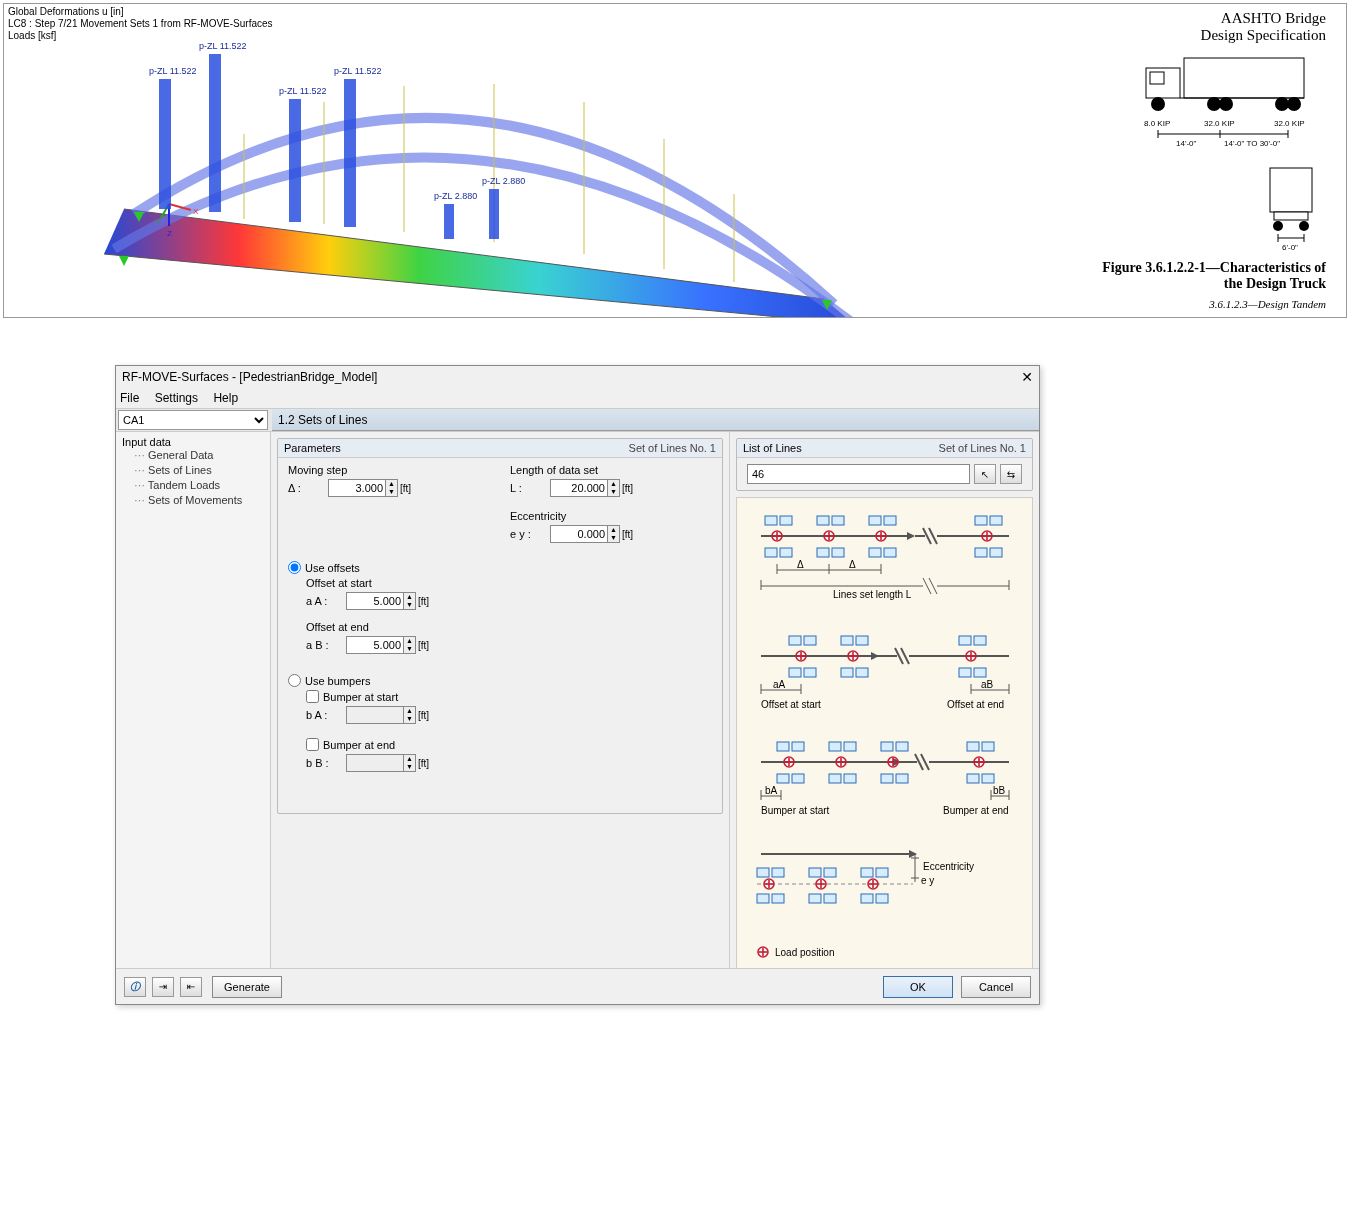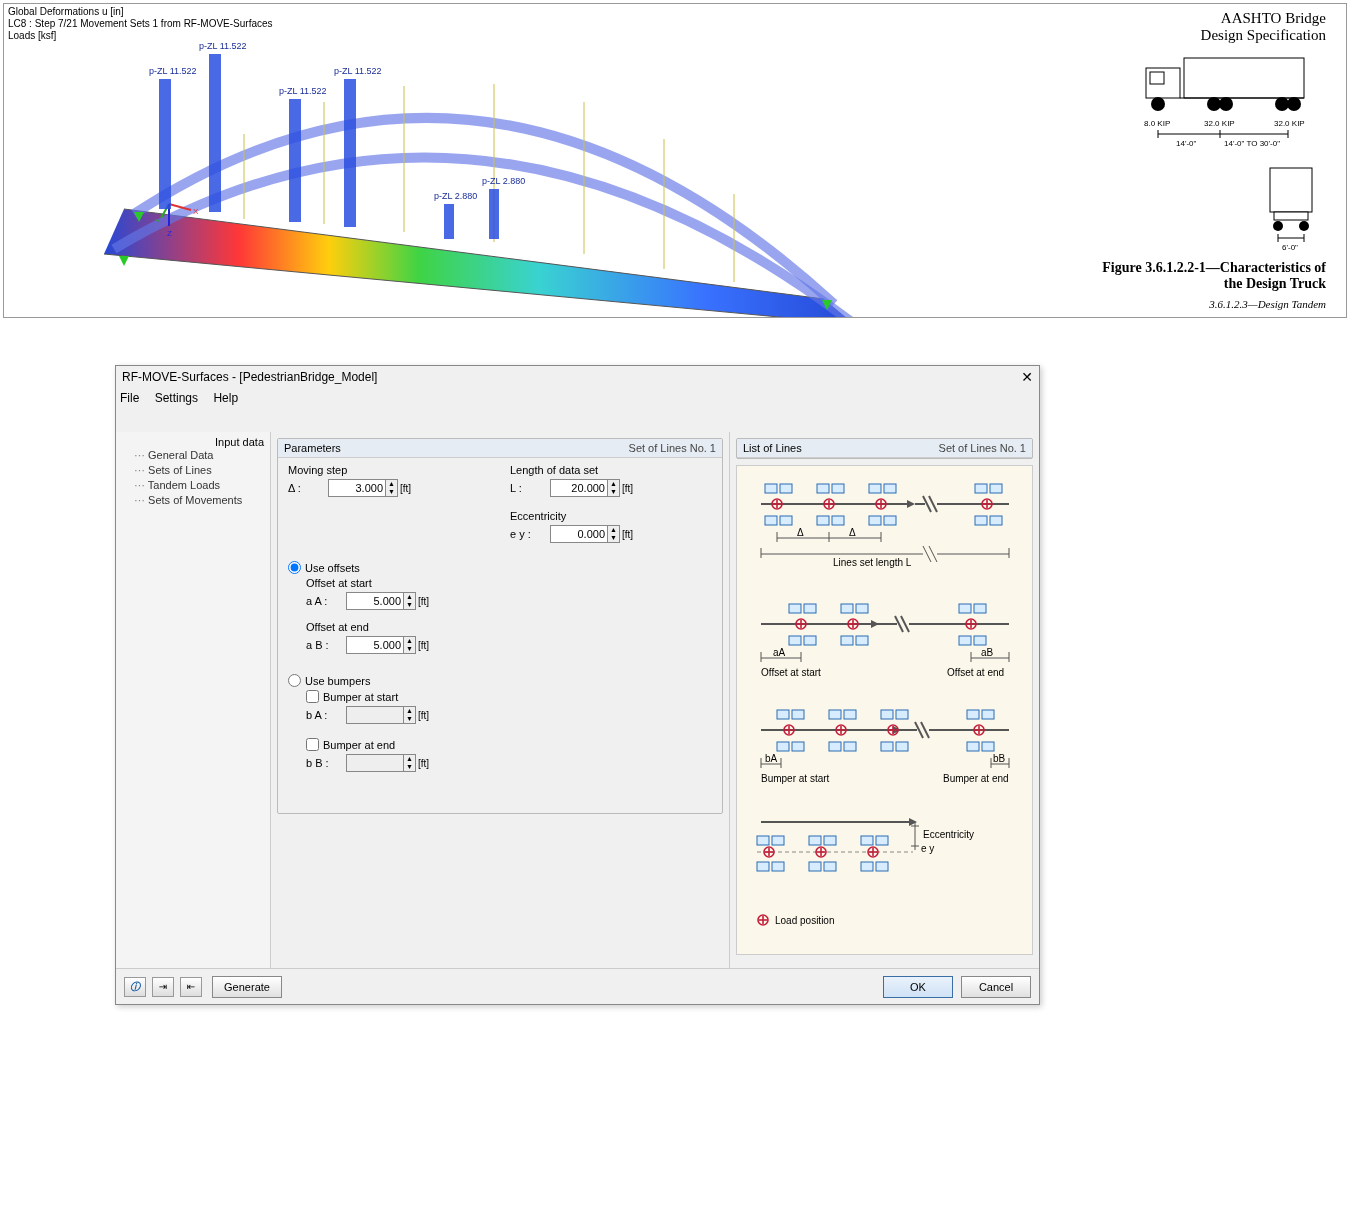--- a/index.html
+++ b/index.html
@@ -18,21 +18,21 @@
 .dlg-title { height: 22px; line-height: 22px; padding: 0 6px; font-size: 12px; display: flex; align-items: center; }
 .dlg-title .tt { flex: 1; }
 .dlg-close { font-size: 14px; cursor: pointer; }
 .menubar { height: 20px; line-height: 20px; padding: 0 4px; font-size: 12px; }
 .menubar span { margin-right: 12px; }
 .toolbar-row { height: 24px; background: #e8e8e8; display: flex; align-items: center; border-top: 1px solid #ccc; border-bottom: 1px solid #ccc; }
 .ca-select { margin-left: 2px; width: 150px; height: 20px; font-size: 11px; border: 1px solid #999; background: #fff; }
 .panel-header { height: 20px; line-height: 20px; padding: 0 6px; background: linear-gradient(#dbe5ee,#c8d6e4); border-bottom: 1px solid #999; font-size: 12px; }
 .dlg-body { position: absolute; top: 66px; left: 0; right: 0; bottom: 36px; display: flex; }
 .tree { width: 155px; border-right: 1px solid #ccc; padding: 4px 6px; background: #f4f4f4; font-size: 11px; }
-.tree .root { color: #000; text-align: right; }
+.tree .root { color: #000; }
 .tree .node { padding-left: 12px; color: #333; line-height: 15px; }
 .tree .node::before { content: "⋯ "; color: #888; }
 .right-side { flex: 1; display: flex; flex-direction: column; }
 .main-cols { flex: 1; display: flex; }
 .params-col { flex: 1; padding: 0; }
 .diagram-col { width: 310px; border-left: 1px solid #ccc; padding: 0; }
 
 .group { border: 1px solid #bbb; margin: 6px; border-radius: 2px; }
 .group-h { font-size: 11px; background: #e6ecf3; padding: 3px 6px; border-bottom: 1px solid #ccc; display: flex; }
 .group-h .gh-right { margin-left: auto; color: #444; text-align: center; }
@@ -186,20 +186,26 @@
 <div class="dialog">
   <div class="dlg-title">
     <span class="tt">RF-MOVE-Surfaces - [PedestrianBridge_Model]</span>
     <span class="dlg-close">✕</span>
   </div>
   <div class="menubar">
     <span>File</span>
     <span>Settings</span>
     <span>Help</span>
   </div>
+  <div class="toolbar-row">
+    <select class="ca-select">
+      <option>CA1</option>
+    </select>
+    <div class="panel-header" style="flex:1;margin-left:4px;height:22px;line-height:22px;">1.2 Sets of Lines</div>
+  </div>
 
   <div class="dlg-body">
 
     <div class="tree">
       <div class="root">Input data</div>
       <div class="node">General Data</div>
       <div class="node">Sets of Lines</div>
       <div class="node">Tandem Loads</div>
       <div class="node">Sets of Movements</div>
     </div>
@@ -298,20 +304,27 @@
             </div>
           </div>
         </div>
 
         <div class="diagram-col">
 
           <div class="group">
             <div class="group-h">
               <span>List of Lines</span>
               <span class="gh-right">Set of Lines No. 1</span>
+            </div>
+            <div class="group-body">
+              <div class="lane-row">
+                <input class="list-lines-input" value="46" style="">
+                <span class="icon-btn">↖</span>
+                <span class="icon-btn">⇆</span>
+              </div>
             </div>
           </div>
 
           <div class="diagram">
             <svg width="296" height="488" viewBox="0 0 296 488">
 
               <g transform="translate(0,18)">
                 <g class="ld" transform="translate(28,0)">
                   <rect x="0" y="0" width="12" height="9" fill="#d8ecff" stroke="#2a6db4"></rect>
                     <rect x="15" y="0" width="12" height="9" fill="#d8ecff" stroke="#2a6db4"></rect>

